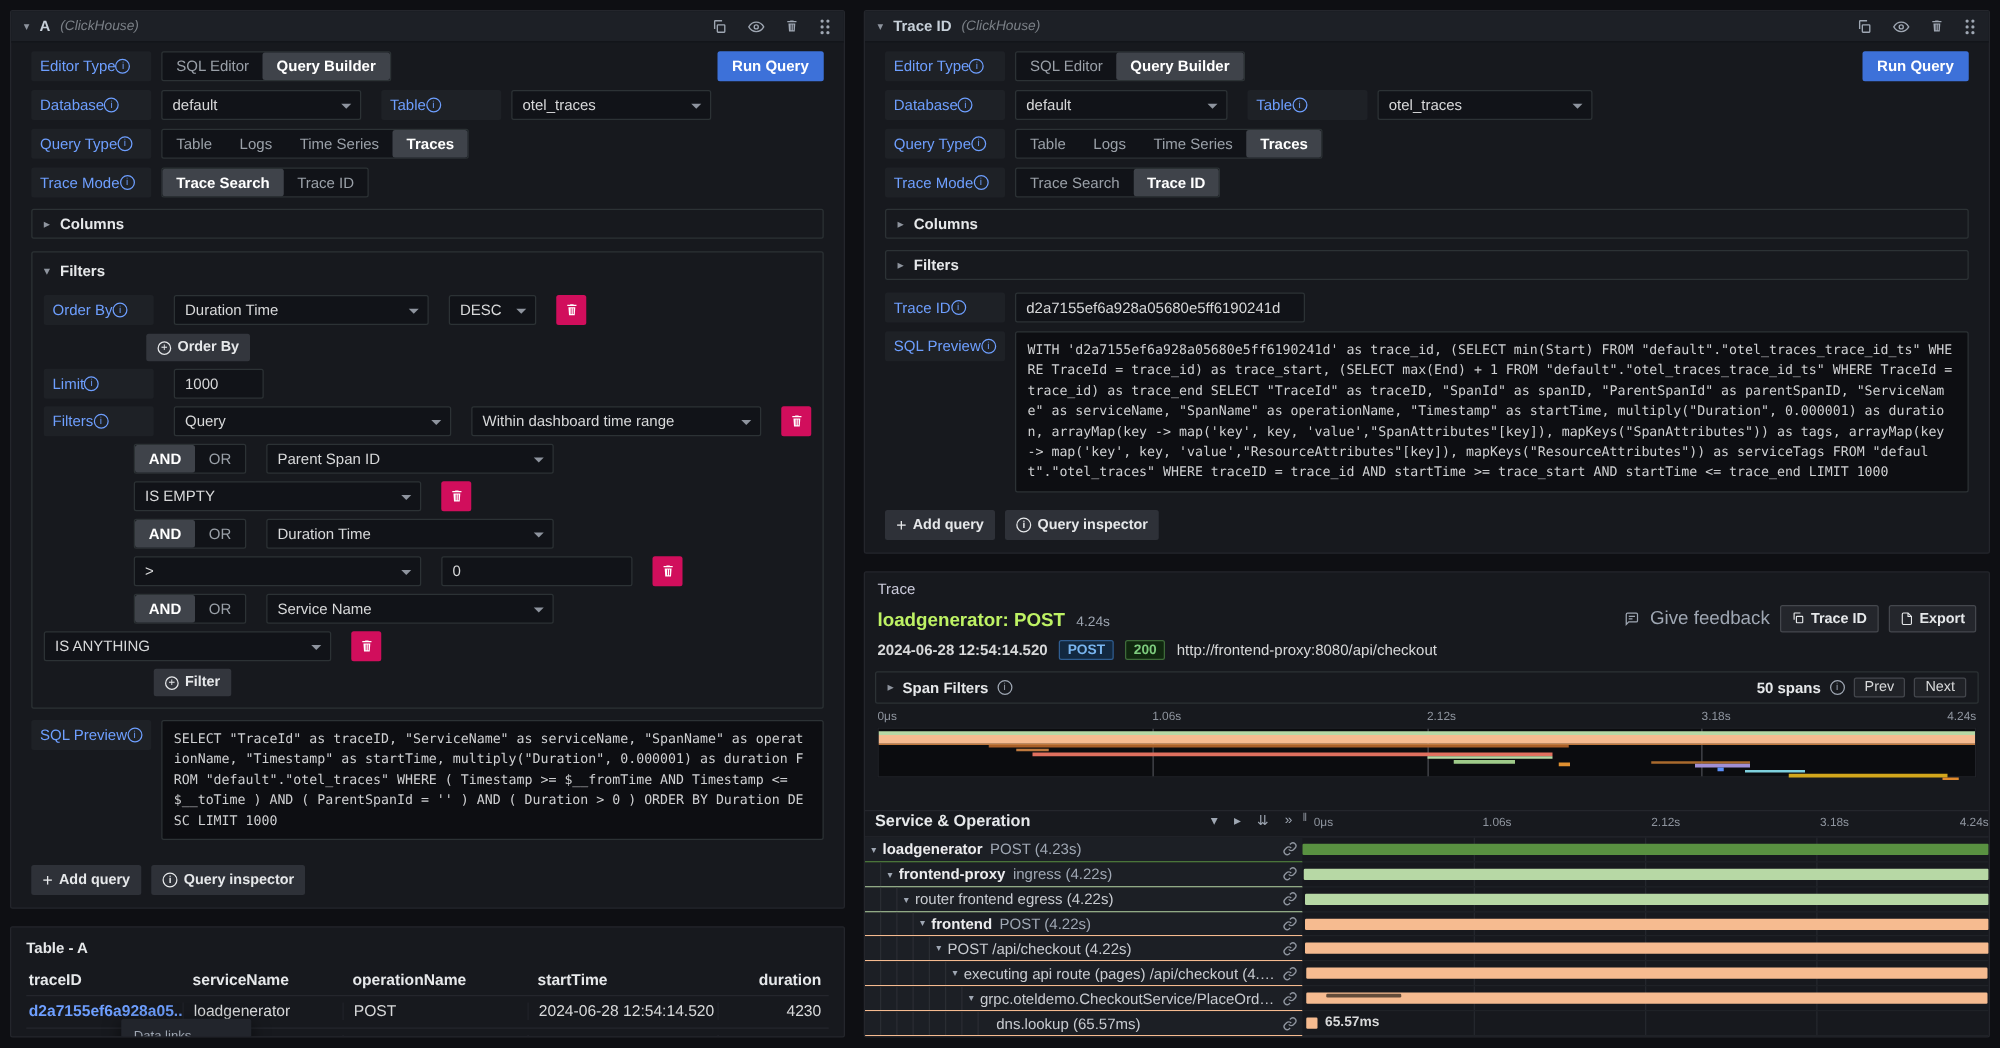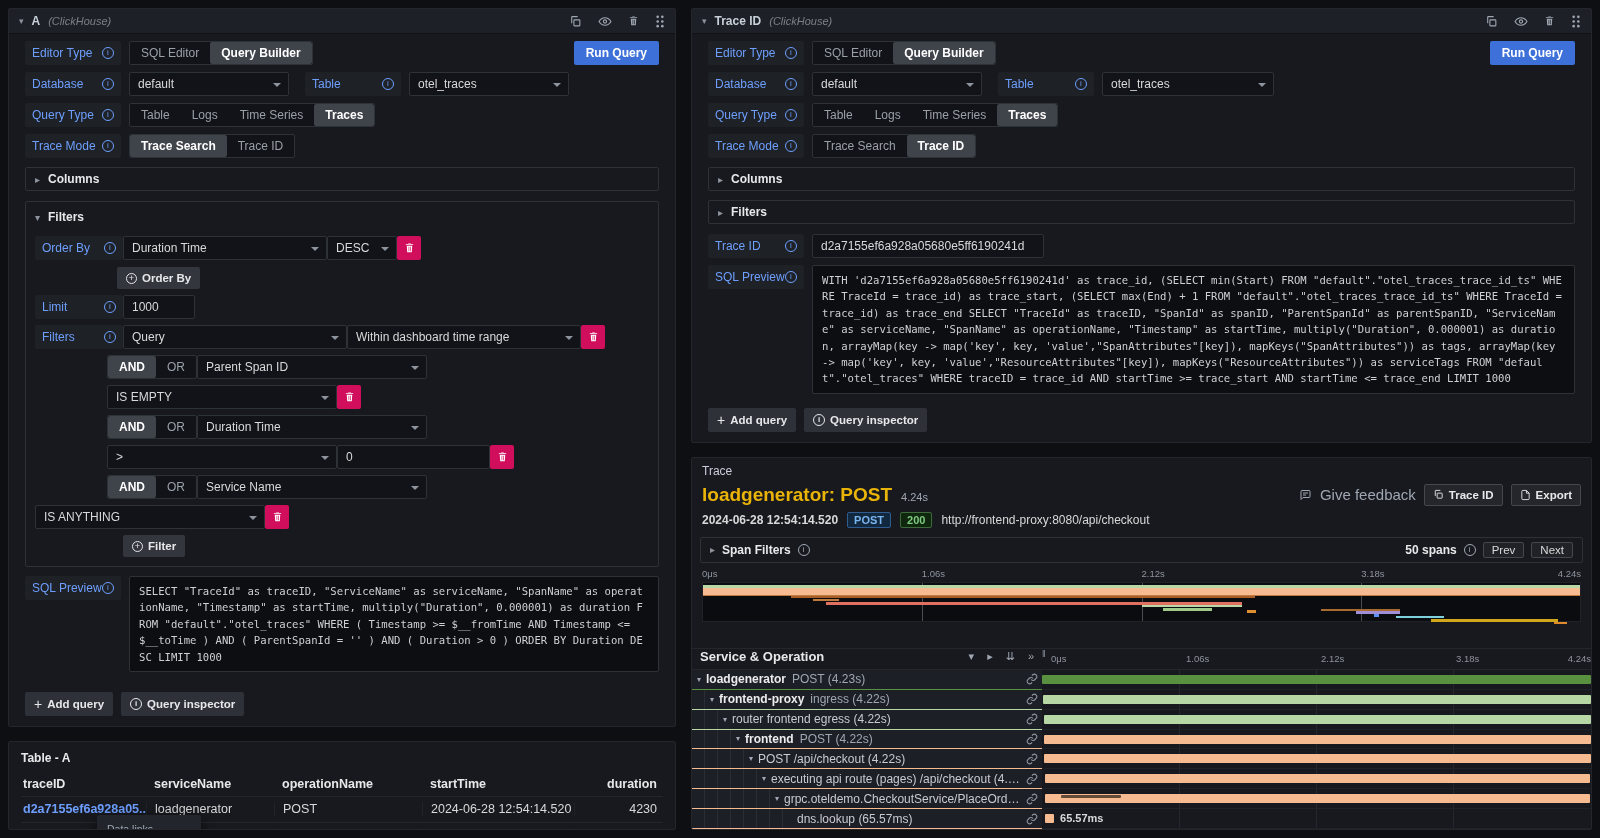--- a/index.html
+++ b/index.html
@@ -13,21 +13,21 @@
   .panel-header{height:25px;display:flex;align-items:center;gap:8px;padding:0 10px;
     background:#1d2026;border-bottom:1px solid #111217}
   .panel-header .chev{color:#8e949e;font-size:9px}
   .ph-title{font-weight:700;color:#c7d0d9}
   .ph-sub{font-style:italic;color:#7b8087;font-size:11px}
   .ph-icons{margin-left:auto;display:flex;gap:16px;align-items:center}
   .ph-icons svg{display:block}
   .panel-body{padding:7px 16px 10px 16px;position:relative}
   .frow{display:flex;align-items:stretch;gap:8px;margin-bottom:7px}
   .chip{width:96px;flex:none;background:#1e2126;color:#6e9fff;display:flex;align-items:center;
-    justify-content:space-between;padding:0 7px;height:24px;border-radius:2px;font-size:12px}
+    padding:0 7px;height:24px;border-radius:2px;font-size:12px}
   .info{display:inline-flex;align-items:center;justify-content:center;width:12px;height:12px;
     border:1px solid currentColor;border-radius:50%;font-size:8px;line-height:1;flex:none}
   .seg{display:flex;border:1px solid #2c3235;border-radius:2px;background:#111318;height:24px;align-items:center}
   .seg span{padding:0 11px;color:#9aa0a8;line-height:22px;cursor:pointer;white-space:nowrap}
   .seg span.sel{background:#3f434a;color:#fff;font-weight:700;border-radius:2px}
   .select{background:#111318;border:1px solid #2c3235;border-radius:2px;height:24px;display:flex;
     align-items:center;padding:0 22px 0 8px;position:relative;color:#d8d9da;white-space:nowrap}
   .select:after{content:"";position:absolute;right:7px;top:10px;border-left:4px solid transparent;
     border-right:4px solid transparent;border-top:4px solid #8e949e}
   .input{background:#111318;border:1px solid #2c3235;border-radius:2px;height:24px;display:flex;
@@ -38,21 +38,21 @@
     align-items:center;justify-content:center;cursor:pointer}
   .btn-gray{background:#33363d;color:#e6e8ea;height:22px;border-radius:2px;display:inline-flex;
     align-items:center;gap:5px;padding:0 9px;font-weight:700;font-size:11.5px;cursor:pointer}
   .plus-c{display:inline-flex;width:11px;height:11px;border:1px solid currentColor;border-radius:50%;
     align-items:center;justify-content:center;font-size:9px;font-weight:400}
   .collapse{border:1px solid #2c3235;border-radius:2px;height:24px;display:flex;align-items:center;
     gap:8px;padding:0 9px;margin:9px 0 0 0}
   .collapse .chev{color:#8e949e;font-size:10px}
   .collapse b{color:#e6e8ea;font-weight:700}
   .filters-box{border:1px solid #2c3235;border-radius:2px;margin-top:10px;padding:8px 9px 9px 9px}
-  .fi-row{display:flex;align-items:center;gap:0;margin-top:6px}
+  .fi-row{display:flex;align-items:center;gap:16px;margin-top:6px}
   .fi-row .chip{width:88px}
   .indent1{margin-left:82px}
   .code{flex:1;background:#0d0e12;border:1px solid #2c3235;border-radius:2px;padding:6px 9px;
     font-family:"DejaVu Sans Mono",monospace;font-size:10.6px;line-height:1.55;color:#cfd0d2;word-break:break-all}
   .footer-row{display:flex;gap:8px;margin-top:20px}
   .footer-row .btn-gray{height:24px;background:#2e3138}
   
   .table-panel{position:relative;flex:1;overflow:hidden}
   .tp-title{padding:9px 12px 7px;font-weight:700;color:#e6e8ea}
   .ttable{margin:0 12px;font-size:12.5px}
@@ -66,21 +66,21 @@
   .c4{flex:1;text-align:right;border-left:1px solid #202228}
   .thead .c1,.thead .c2,.thead .c3,.thead .c4{border-left:none}
   .link-blue{color:#6e9fff;font-weight:700}
   .datalinks{position:absolute;left:88px;top:73px;width:104px;background:#22252c;border-radius:2px;
     box-shadow:0 4px 14px rgba(0,0,0,.6);padding:6px 0;z-index:5}
   .dl-title{color:#9fa7b3;font-size:10.5px;padding:2px 10px 6px}
   
   .trace-panel{flex:1;overflow:hidden;display:flex;flex-direction:column}
   .tr-title{padding:6px 10px 3px;color:#ccccdc}
   .tr-head{display:flex;align-items:baseline;gap:9px;padding:3px 10px 1px}
-  .tr-head h2{font-size:19px;color:#eab308}
+  .tr-head h2{font-size:15px;color:#bef264}
   .tr-dur{font-size:11px;color:#9fa7b3}
   .tr-actions{margin-left:auto;display:flex;gap:8px;align-items:center}
   .feedback{display:flex;align-items:center;gap:8px;color:#9fa7b3;font-size:15px;cursor:pointer}
   .btn-dark{display:flex;align-items:center;gap:5px;background:#24262c;border:1px solid #44474d;
     border-radius:2px;height:22px;padding:0 8px;color:#e6e8ea;font-weight:700;font-size:11.5px;cursor:pointer}
   .tr-sub{display:flex;align-items:center;gap:9px;padding:5px 10px 9px;color:#d8d9da}
   .badge{font-size:11px;font-weight:700;padding:1px 6px;border-radius:2px}
   .b-post{color:#79b5ef;background:#12283f;border:1px solid #2f5d90}
   .b-200{color:#7dcb7d;background:#10270f;border:1px solid #3e6b3a}
   .sf-bar{margin:0 8px;border:1px solid #2c3235;border-radius:2px;height:26px;display:flex;

